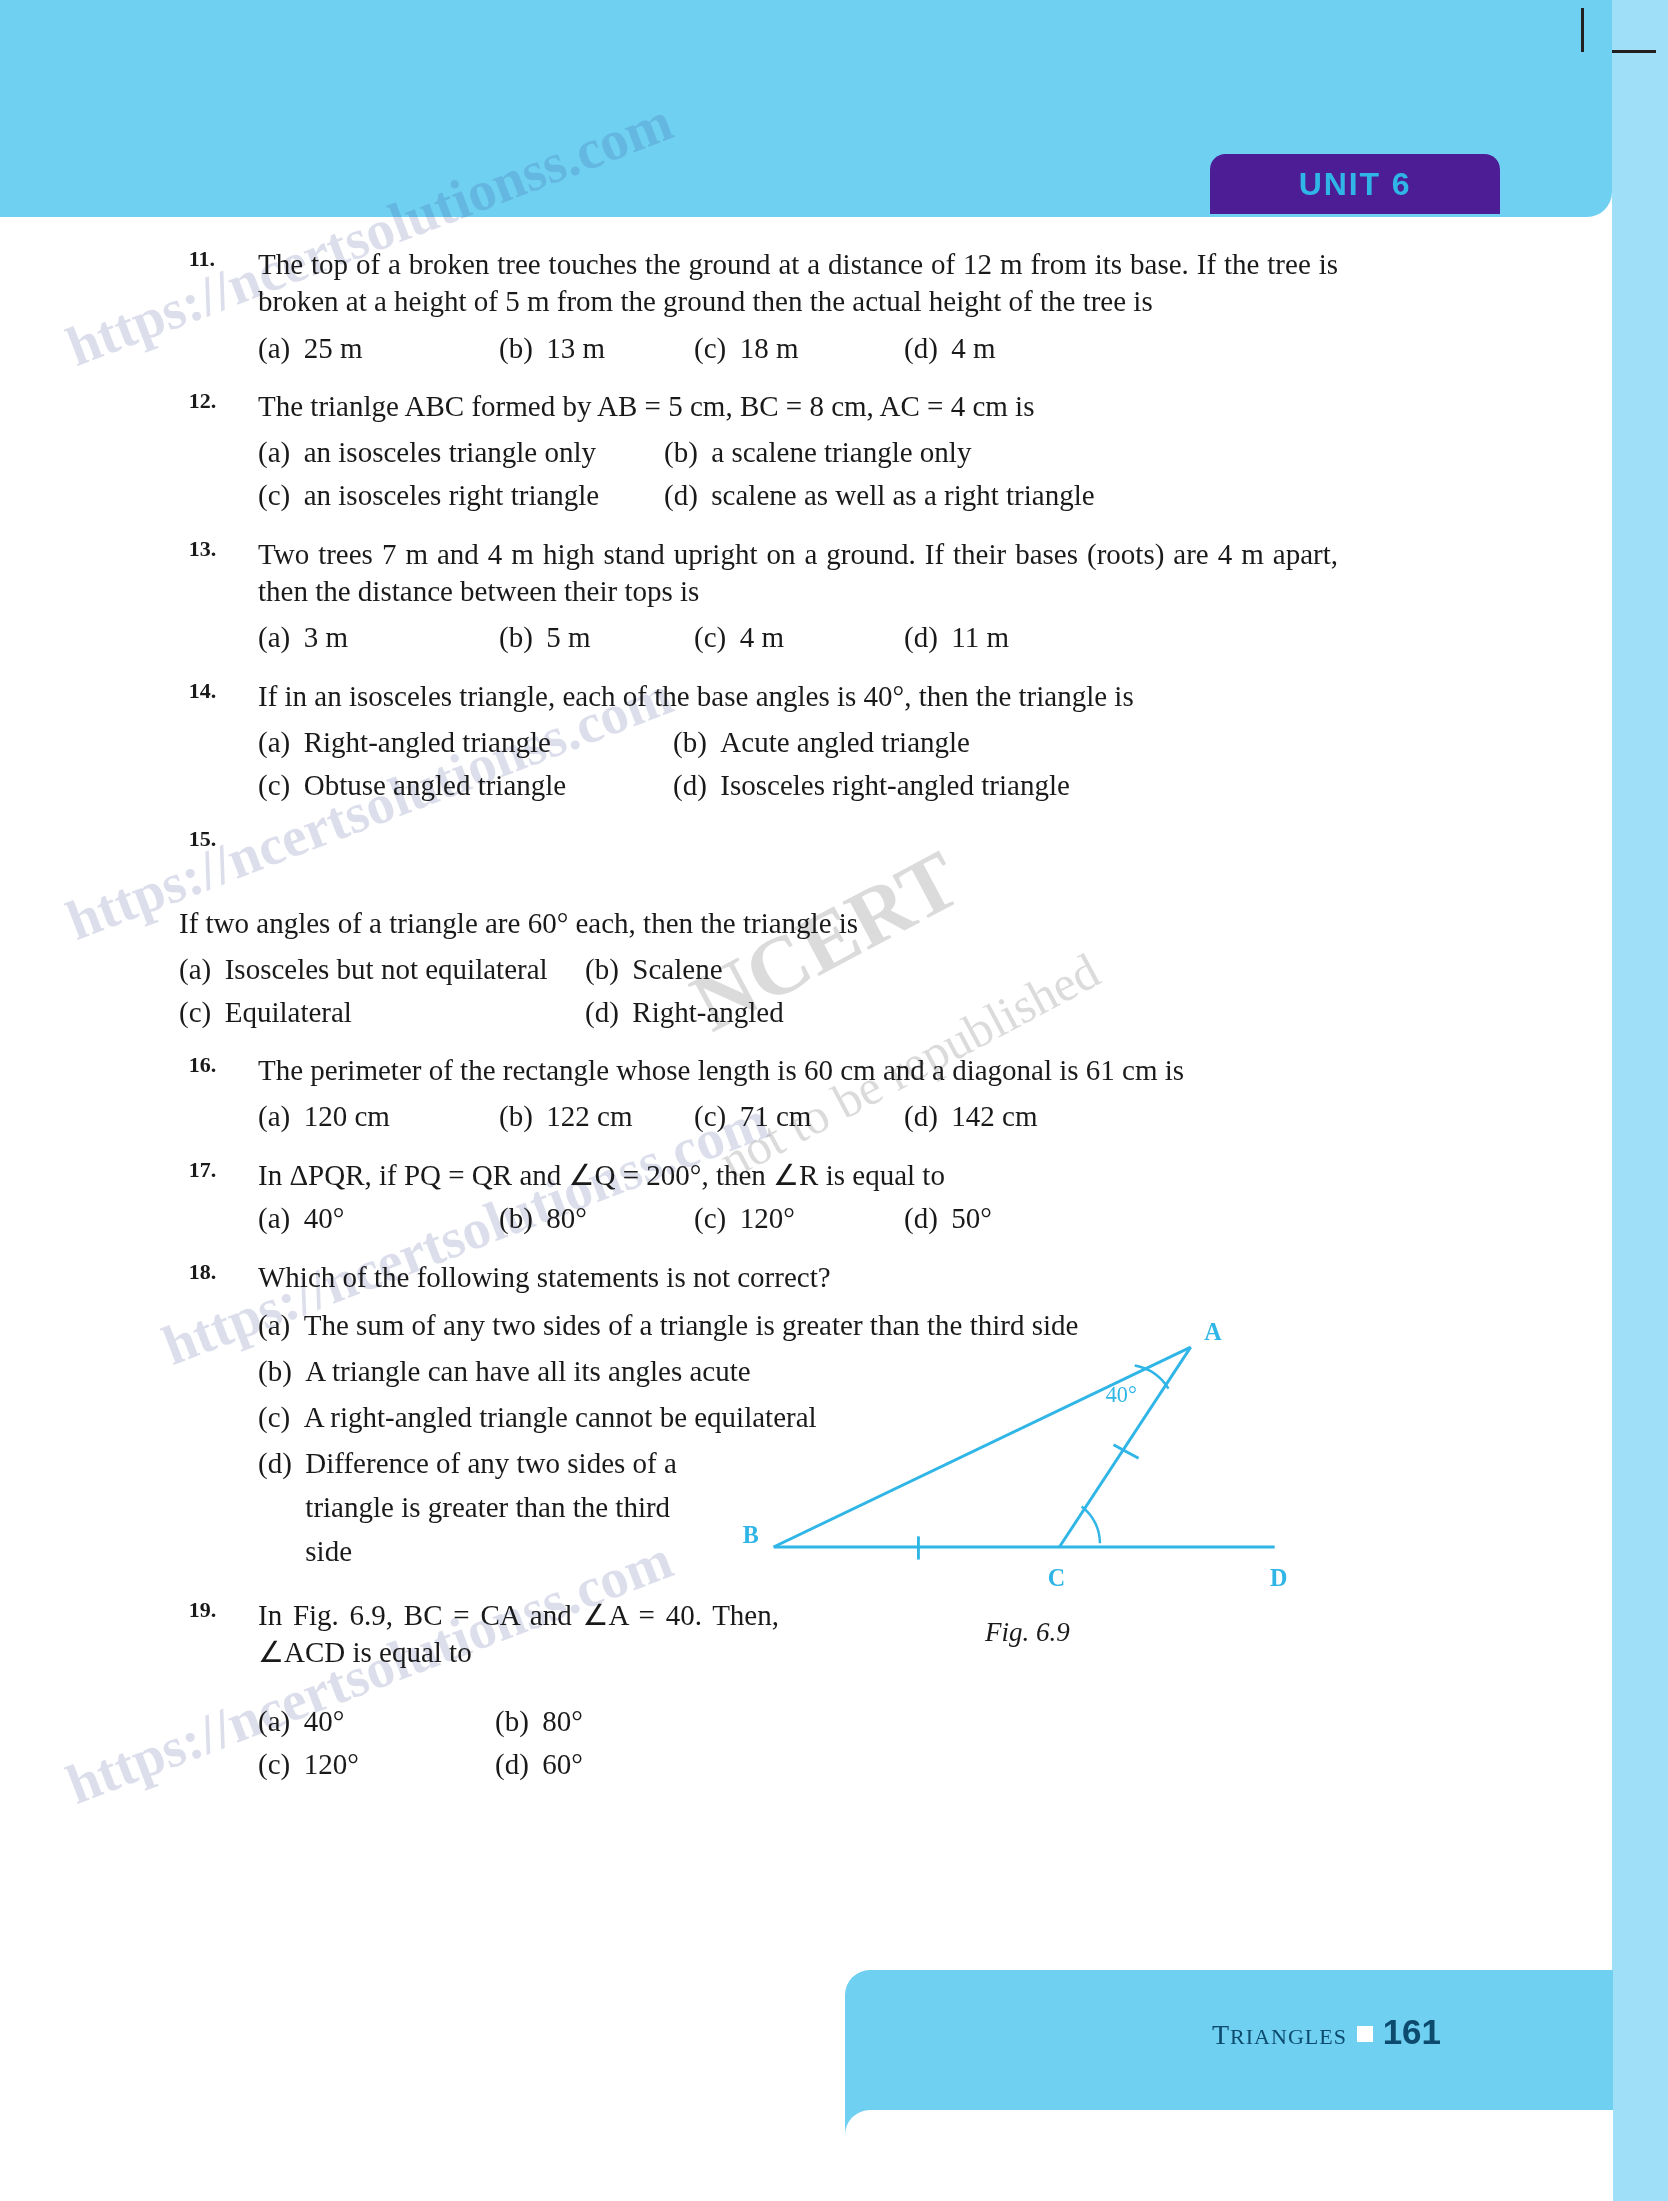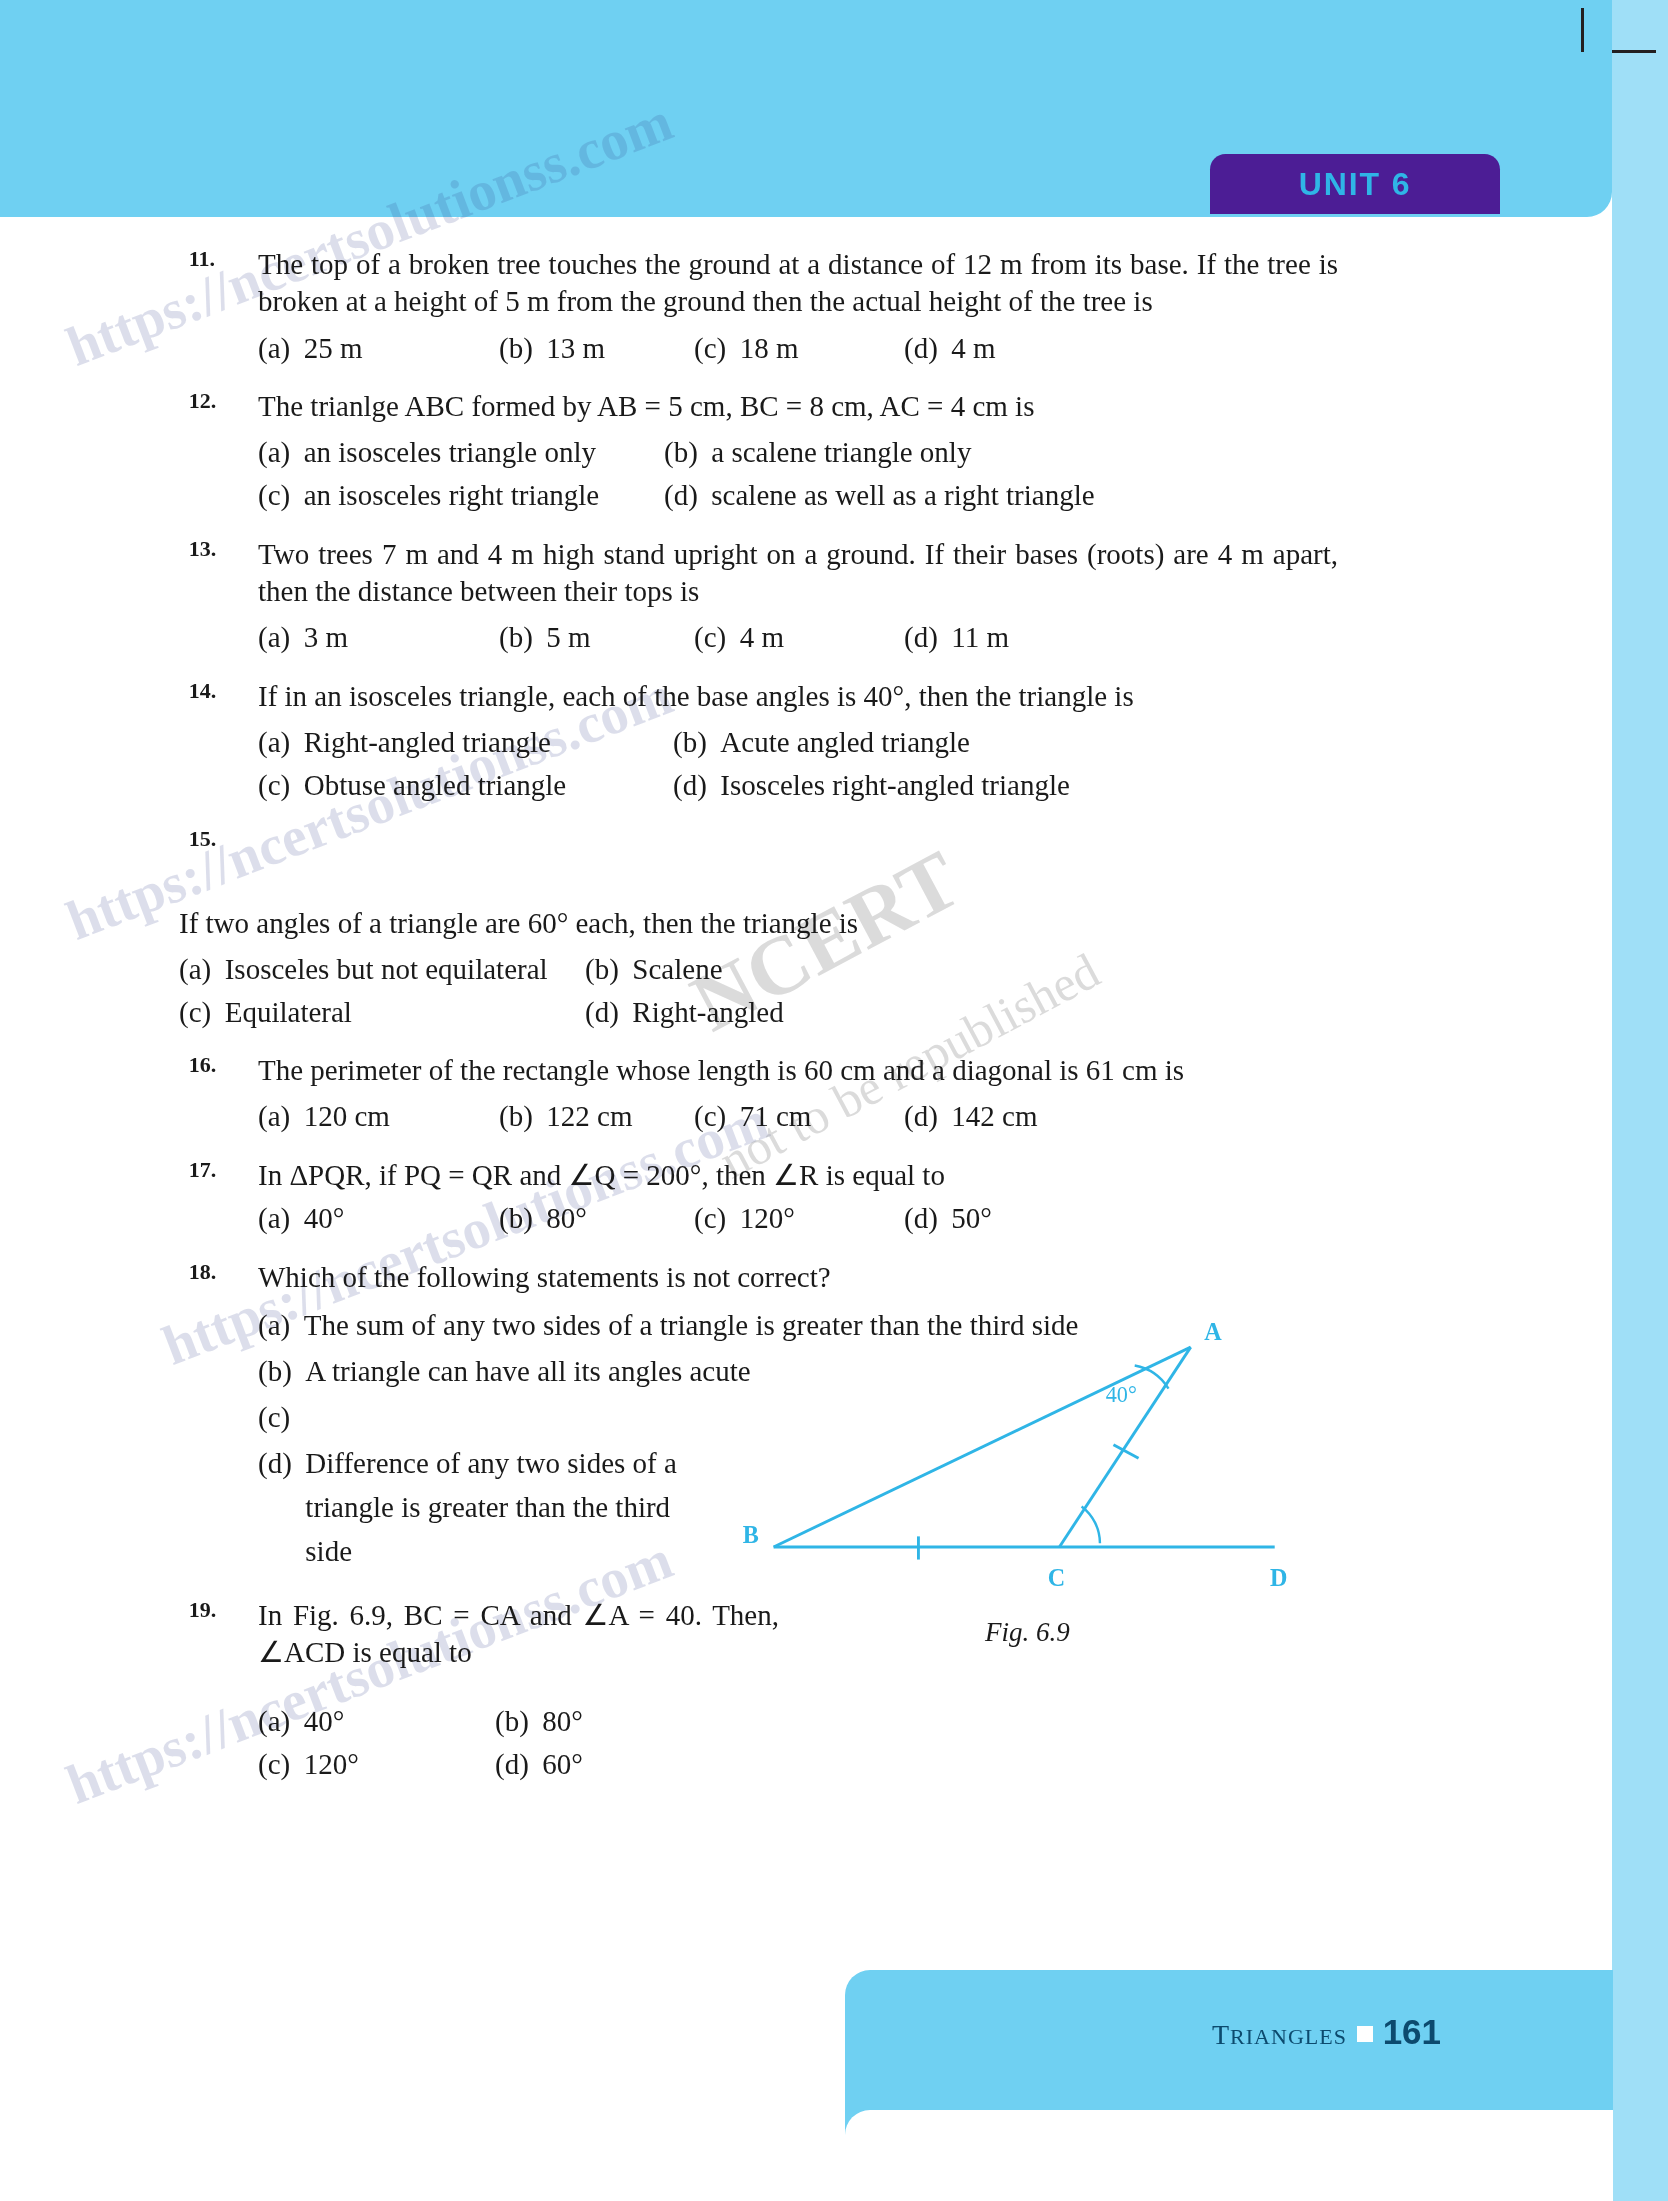--- a/index.html
+++ b/index.html
@@ -469,20 +469,21 @@
           </div>
           <div class="opt-row stack">
             <div class="opt">
                 <span class="lbl">(b)</span>
                 <span>A triangle can have all its angles acute</span>
               </div>
           </div>
           <div class="opt-row stack">
             <div class="opt">
                 <span class="lbl">(c)</span>
+                <span>A right-angled triangle cannot be equilateral</span>
               </div>
           </div>
           <div class="opt-row stack">
             <div class="opt" style="width:444px;">
                 <span class="lbl">(d)</span>
                 <span>Difference of any two sides of a triangle is greater than the third side</span>
               </div>
           </div>
         </div>
       </div>

